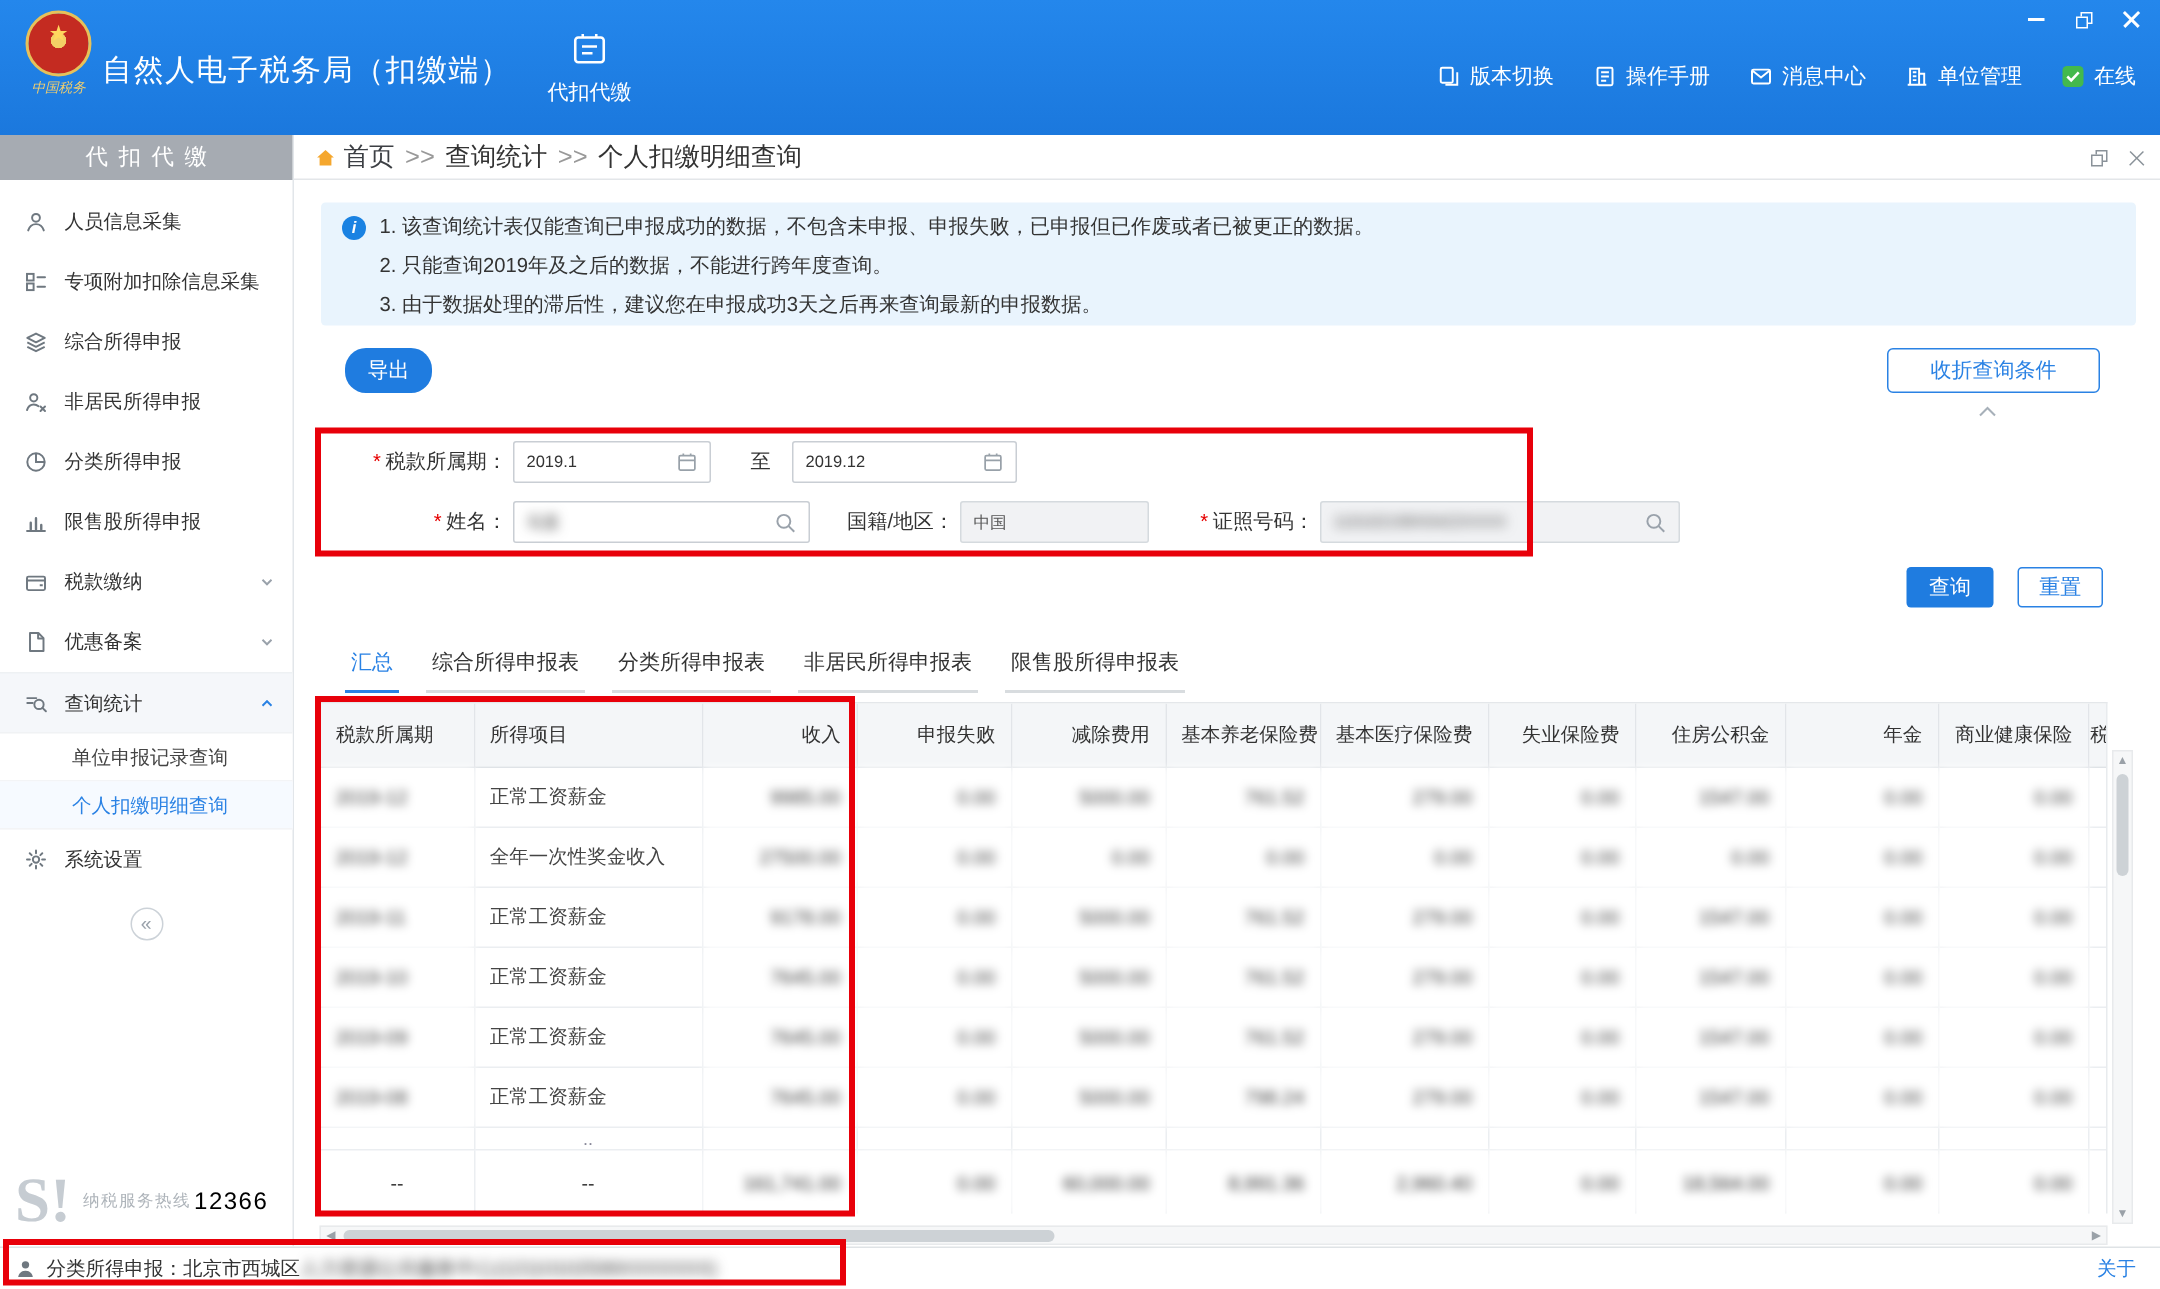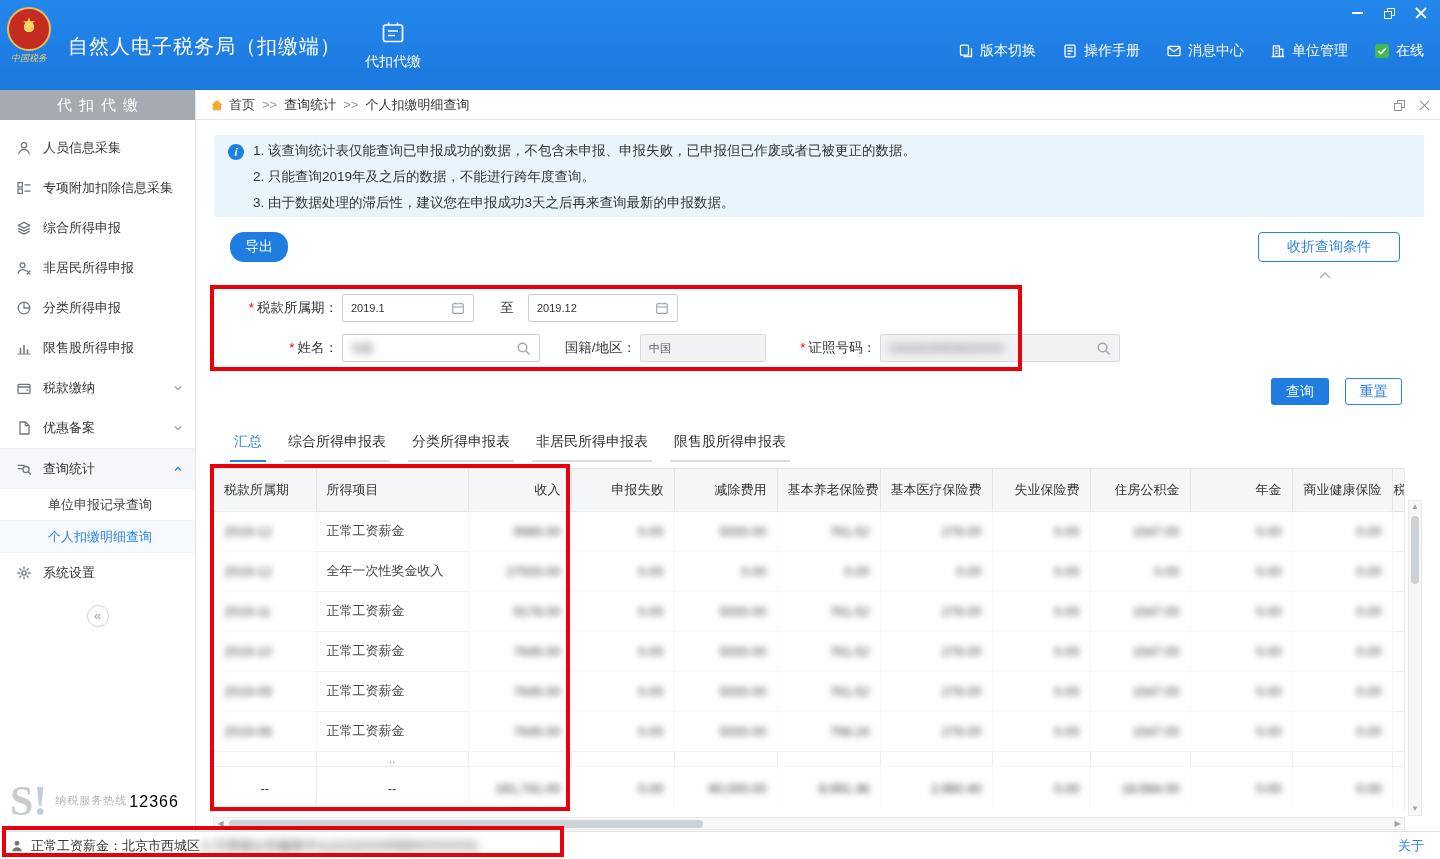--- a/index.html
+++ b/index.html
@@ -4,21 +4,21 @@
 <style>
 *{margin:0;padding:0;box-sizing:border-box}
 html,body{width:1440px;height:859px;overflow:hidden}
 body{font-family:"Liberation Sans","DejaVu Sans",sans-serif;background:#fff}
 .app{position:relative;width:1440px;height:859px;background:#fff;overflow:hidden}
 
 
 .header{position:absolute;left:0;top:0;width:1440px;height:90px;background:linear-gradient(#2487ec,#1b78dd)}
 .win-controls{position:absolute;top:5px;right:12px;display:flex;gap:18px;align-items:center;height:16px}
 .win-btn{width:14px;height:14px;display:flex;align-items:center;justify-content:center;cursor:pointer}
-.emblem{position:absolute;left:4px;top:7px;width:50px;height:66px;text-align:center}
+.emblem{position:absolute;left:14px;top:7px;width:50px;height:66px;text-align:center}
 .emblem-circle{width:44px;height:44px;border-radius:50%;background:radial-gradient(circle at 50% 45%,#f3d066 0 17%,#c42b21 18% 72%,#9e1d15 100%);border:2px solid #e6c15a;margin:0 auto;position:relative}
 .emblem-star{position:absolute;left:0;right:0;top:6px;color:#ffd75e;font-size:15px;line-height:1}
 .emblem-star:before{content:"★"}
 .emblem-caption{margin-top:1px;font-size:9px;color:#f3cf6d;font-family:"Liberation Serif","DejaVu Serif",serif;font-style:italic;white-space:nowrap}
 .app-title{position:absolute;left:68px;top:33px;font-size:20px;color:#fff;letter-spacing:1px;white-space:nowrap}
 .module-tab{position:absolute;left:345px;top:11px;width:96px;height:68px;display:flex;flex-direction:column;align-items:center;justify-content:center;gap:7px;color:#fff;cursor:pointer}
 .module-tab .label{font-size:14px}
 .header-links{position:absolute;right:16px;top:42px;display:flex;gap:26px;align-items:center}
 .header-link{display:flex;align-items:center;gap:6px;color:#fff;font-size:14px;cursor:pointer;white-space:nowrap}
 
@@ -34,21 +34,21 @@
 .submenu-item.selected{color:#2a82e4;background:#f6faff}
 .collapse-btn{width:22px;height:22px;border:1px solid #ccd2d8;border-radius:50%;color:#9aa2ab;font-size:13px;line-height:19px;text-align:center;margin:12px auto 0;cursor:pointer;background:#fff}
 .hotline{position:absolute;left:0;bottom:10px;width:100%;display:flex;align-items:center;gap:8px;padding:0 10px}
 .hotline-logo{font-size:42px;font-weight:bold;color:#c6ccd2;font-family:"Liberation Serif","DejaVu Serif",serif;line-height:.9}
 .hotline-text{display:flex;gap:2px}
 .hotline-label{font-size:11px;color:#aeb4ba;letter-spacing:1px}
 .hotline-number{font-size:16px;font-weight:normal;color:#000000;letter-spacing:1px}
 
 
 .main{position:absolute;left:196px;top:90px;width:1244px;height:741px;background:#fff}
-.crumb-bar{height:30px;border-bottom:1px solid #e3e6e9;display:flex;align-items:center;padding:0 14px;gap:7px;font-size:13px;color:#555;position:relative}
+.crumb-bar{height:30px;border-bottom:1px solid #e3e6e9;display:flex;align-items:center;padding:0 14px;gap:7px;font-size:17px;color:#555;position:relative}
 .crumb-home{color:#3c3f44;display:flex;align-items:center;gap:5px;cursor:pointer}
 .crumb-sep{color:#999}
 .crumb-current{color:#333}
 .panel-icons{position:absolute;right:10px;top:0;height:30px;display:flex;align-items:center;gap:14px}
 .panel-restore{position:relative;width:11px;height:11px;cursor:pointer}
 .panel-restore .r1{position:absolute;right:0;top:0;width:8px;height:8px;border:1px solid #8a9299}
 .panel-restore .r2{position:absolute;left:0;bottom:0;width:8px;height:8px;border:1px solid #8a9299;background:#fff}
 .panel-close{position:relative;width:11px;height:11px;cursor:pointer}
 .panel-close:before,.panel-close:after{content:"";position:absolute;left:-1px;top:5px;width:13px;height:1.4px;background:#8a9299}
 .panel-close:before{transform:rotate(45deg)}
@@ -560,21 +560,21 @@
         <span class="varrow down"></span>
       </div>
     </div>
   </main>
 
   <footer class="statusbar">
     <svg width="14" height="14" viewBox="0 0 16 16" fill="#6f7880">
         <circle cx="8" cy="4.8" r="2.8"></circle>
         <path d="M2.4 14c.8-3.2 3-4.6 5.6-4.6s4.8 1.4 5.6 4.6z"></path>
       </svg>
-    <span>正常工资薪金：</span>
+    <span>分类所得申报：</span>
       <span style="margin-left:-7px">北京市西城区</span>
       <span class="blur-strong" style="margin-left:-7px">人力资源公共服务中心(12110102599XXXXXXX)</span>
     <span class="about-link">关于</span>
   </footer>
 
   <div class="redbox q"></div>
   <div class="redbox t"></div>
   <div class="redbox s"></div>
 </div>
 

